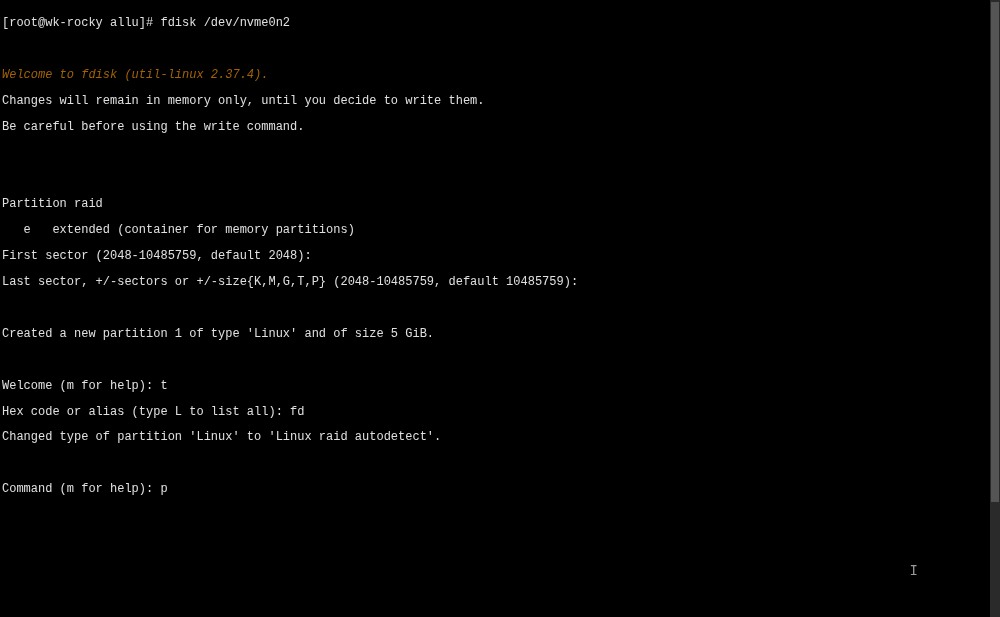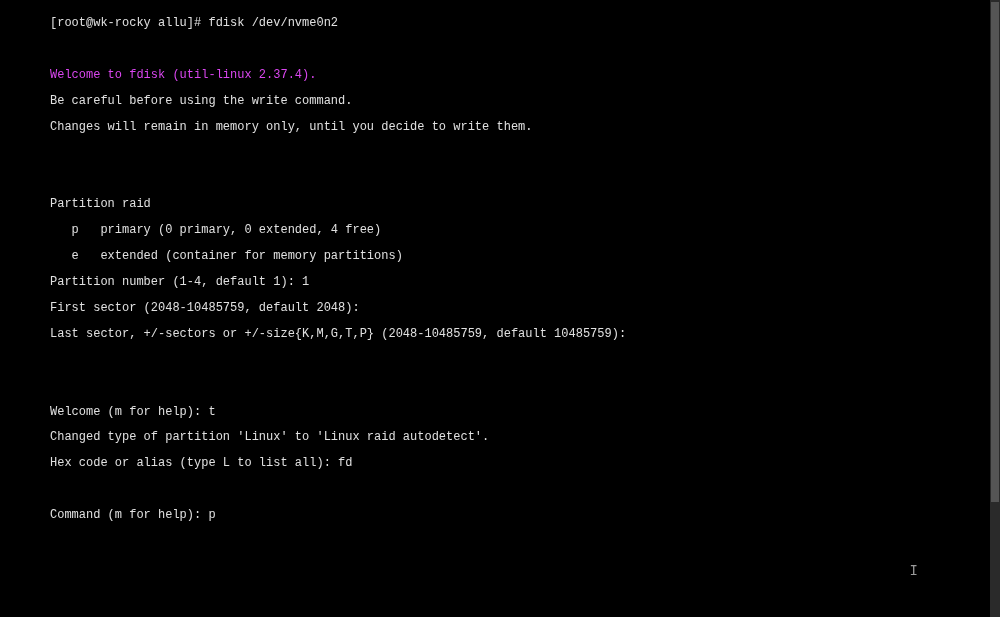--- a/index.html
+++ b/index.html
@@ -17,24 +17,24 @@
       color: #e0e0e0;
       overflow: hidden;
       position: relative;
     }
     .terminal {
       padding: 4px 2px;
       white-space: pre;
     }
     .line {
       display: block;
-      margin-left: 48px;
     }
     .green {
-      color: #d946ef;
+      color: #a16207;
+      font-style: italic;
     }
     .scrollbar {
       position: absolute;
       right: 0;
       top: 0;
       width: 10px;
       height: 100%;
       background: #2a2a2a;
     }
     .scrollbar-thumb {
@@ -55,35 +55,34 @@
       pointer-events: none;
     }
   </style>
 </head>
 <body>
 
 <div class="terminal">
 <span class="line">[root@wk-rocky allu]# fdisk /dev/nvme0n2</span>
 <span class="line"> </span>
 <span class="line green">Welcome to fdisk (util-linux 2.37.4).</span>
+<span class="line">Changes will remain in memory only, until you decide to write them.</span>
 <span class="line">Be careful before using the write command.</span>
-<span class="line">Changes will remain in memory only, until you decide to write them.</span>
 <span class="line"> </span>
 <span class="line"> </span>
 <span class="line">Partition raid</span>
-<span class="line">   p   primary (0 primary, 0 extended, 4 free)</span>
 <span class="line">   e   extended (container for memory partitions)</span>
-<span class="line">Partition number (1-4, default 1): 1</span>
 <span class="line">First sector (2048-10485759, default 2048):</span>
 <span class="line">Last sector, +/-sectors or +/-size{K,M,G,T,P} (2048-10485759, default 10485759):</span>
 <span class="line"> </span>
+<span class="line">Created a new partition 1 of type 'Linux' and of size 5 GiB.</span>
 <span class="line"> </span>
 <span class="line">Welcome (m for help): t</span>
+<span class="line">Hex code or alias (type L to list all): fd</span>
 <span class="line">Changed type of partition 'Linux' to 'Linux raid autodetect'.</span>
-<span class="line">Hex code or alias (type L to list all): fd</span>
 <span class="line"> </span>
 <span class="line">Command (m for help): p</span>
 
 
 
 
 
 
 
 

